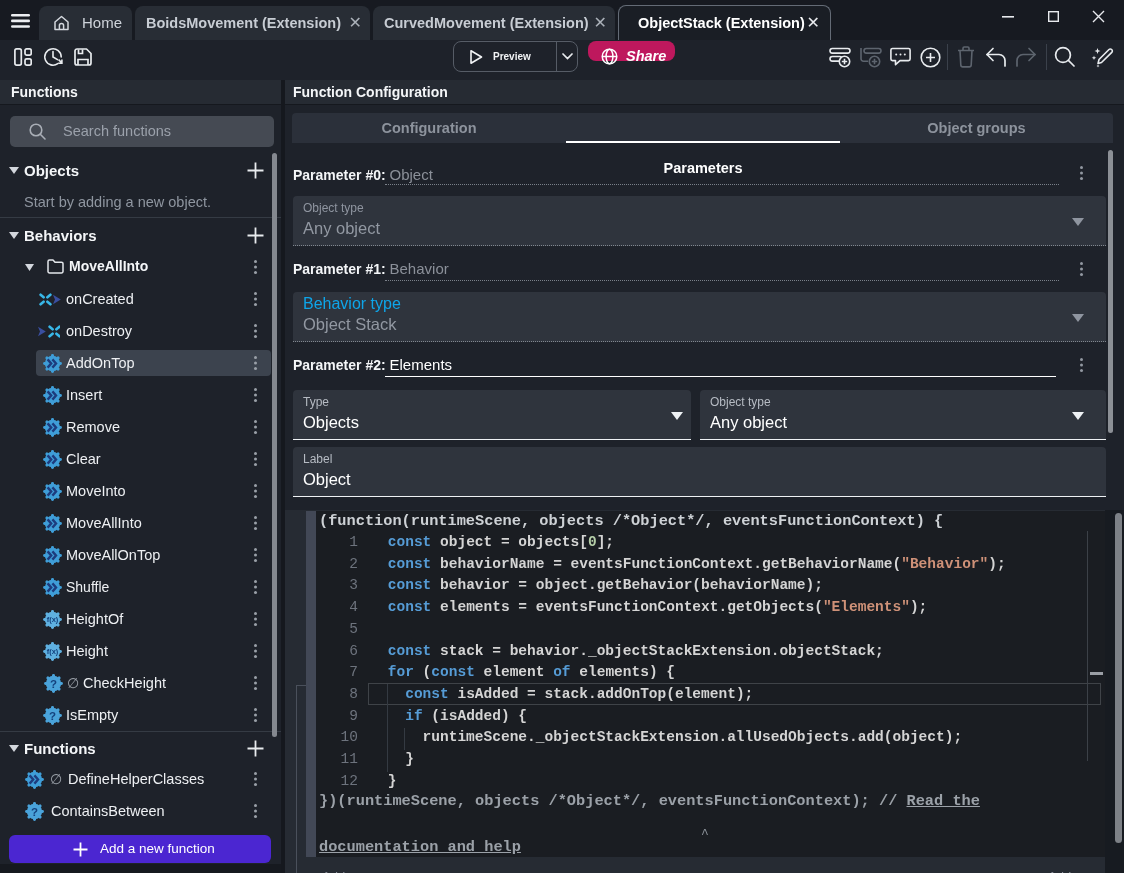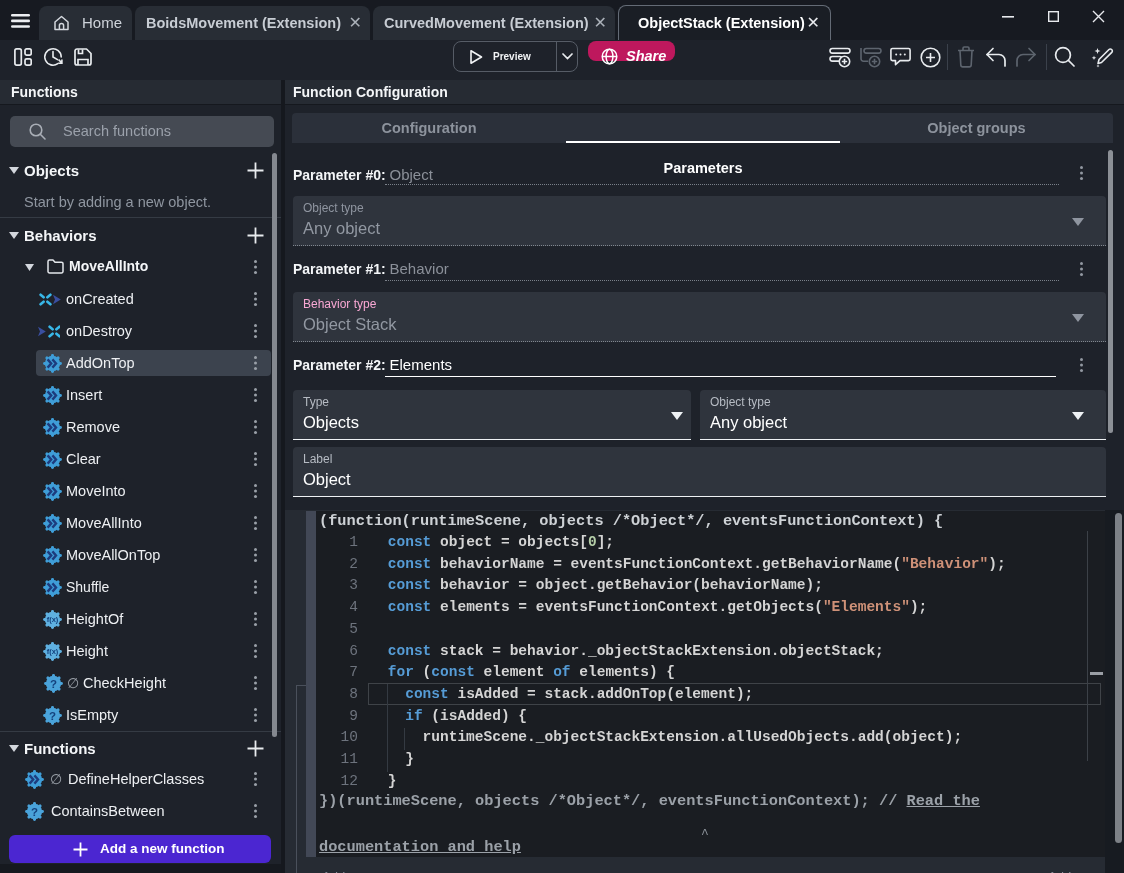--- a/index.html
+++ b/index.html
@@ -456,21 +456,21 @@
   <svg class="abs ico" style="left:247px;top:660px;" width="17" height="17" viewBox="0 0 17 17">
       <path d="M8.5 0.5 L8.5 16.5 M0.5 8.5 L16.5 8.5" stroke="#e8ebee" stroke-width="1.8"></path>
     </svg>
 
   <div class="abs" style="left:272px;top:73px;width:5px;height:584px;background:#84888f;border-radius:2.5px;"></div>
 
   <div class="abs" style="left:9px;top:755px;width:262px;height:28px;background:#4b26d1;border-radius:6px;">
       <svg class="abs ico" style="left:64px;top:7px;" width="15" height="15" viewBox="0 0 15 15">
         <path d="M7.5 0.5 L7.5 14.5 M0.5 7.5 L14.5 7.5" stroke="#ffffff" stroke-width="1.8"></path>
       </svg>
-      <div class="abs" style="left:91px;top:0;height:28px;line-height:28px;font-size:13.5px;font-weight:bold;color:#ffffff;">Add a new function</div>
+      <div class="abs" style="left:91px;top:0;height:28px;line-height:28px;font-size:13.5px;font-weight:normal;color:#ffffff;">Add a new function</div>
     </div>
   <div class="abs" style="left:0;top:784px;width:281px;height:9px;background:#16191f;"></div>
 </div>
 
 <div class="abs" style="left:281px;top:80px;width:4px;height:793px;background:#15181e;"></div>
 
 <div class="abs" id="main" style="left:285px;top:80px;width:839px;height:793px;background:#1e222a;overflow:hidden;">
   <div class="abs" style="left:0;top:0;width:839px;height:25px;background:#262b33;border-bottom:1px solid #15181e;">
       <div class="abs" style="left:8px;top:0;height:25px;line-height:25px;font-size:14px;font-weight:bold;color:#f4f6f8;">Function Configuration</div>
     </div>
@@ -487,21 +487,21 @@
       <div class="abs" style="left:10px;top:5px;height:14px;line-height:14px;font-size:12px;color:#8f95a0;">Object type</div>
       <div class="abs" style="left:10px;top:22px;height:20px;line-height:20px;font-size:16.5px;color:#9298a2;">Any object</div>
       <svg class="abs ico" style="right:22px;top:22px;" width="12" height="8" viewBox="0 0 12 8">
         <path d="M0 0 L12 0 L6 8 Z" fill="#8f95a0"></path>
       </svg>
     </div>
   <div class="abs" style="left:8px;top:181px;height:16px;line-height:16px;font-size:14px;font-weight:bold;color:#f4f6f8;">Parameter #1: <span style="font-weight:normal;font-size:15px;color:#8b9099;">Behavior</span></div>
     <div class="abs" style="left:100px;top:200px;width:674px;height:0;border-bottom:1.5px dotted #7a8089;"></div>
     <div class="abs" style="left:795px;top:182px;width:3px;height:3px;border-radius:50%;background:#9298a1;box-shadow:0 5.5px 0 #9298a1, 0 11px 0 #9298a1;"></div>
   <div class="abs" style="left:8px;top:212px;width:813px;height:50px;background:#2f343d;border-radius:4px 4px 0 0;border-bottom:1.5px dotted #81878f;">
-      <div class="abs" style="left:10px;top:5px;height:14px;line-height:14px;font-size:12px;color:#f9a8d4;text-align:right;">Behavior type</div>
+      <div class="abs" style="left:10px;top:5px;height:14px;line-height:14px;font-size:16px;color:#0ea5e9;text-align:right;">Behavior type</div>
       <div class="abs" style="left:10px;top:22px;height:20px;line-height:20px;font-size:16.5px;color:#9298a2;">Object Stack</div>
       <svg class="abs ico" style="right:22px;top:22px;" width="12" height="8" viewBox="0 0 12 8">
         <path d="M0 0 L12 0 L6 8 Z" fill="#8f95a0"></path>
       </svg>
     </div>
   <div class="abs" style="left:8px;top:277px;height:16px;line-height:16px;font-size:14px;font-weight:bold;color:#f4f6f8;">Parameter #2: <span style="font-weight:normal;font-size:15px;color:#ffffff;">Elements</span></div>
     <div class="abs" style="left:100px;top:296px;width:671px;height:1px;background:#ffffff;"></div>
     <div class="abs" style="left:795px;top:278px;width:3px;height:3px;border-radius:50%;background:#9298a1;box-shadow:0 5.5px 0 #9298a1, 0 11px 0 #9298a1;"></div>
   <div class="abs" style="left:8px;top:310px;width:398px;height:50px;background:#2f343d;border-radius:4px 4px 0 0;border-bottom:1px solid #eef1f4;">
       <div class="abs" style="left:10px;top:5px;height:14px;line-height:14px;font-size:12px;color:#b6bbc3;">Type</div>

